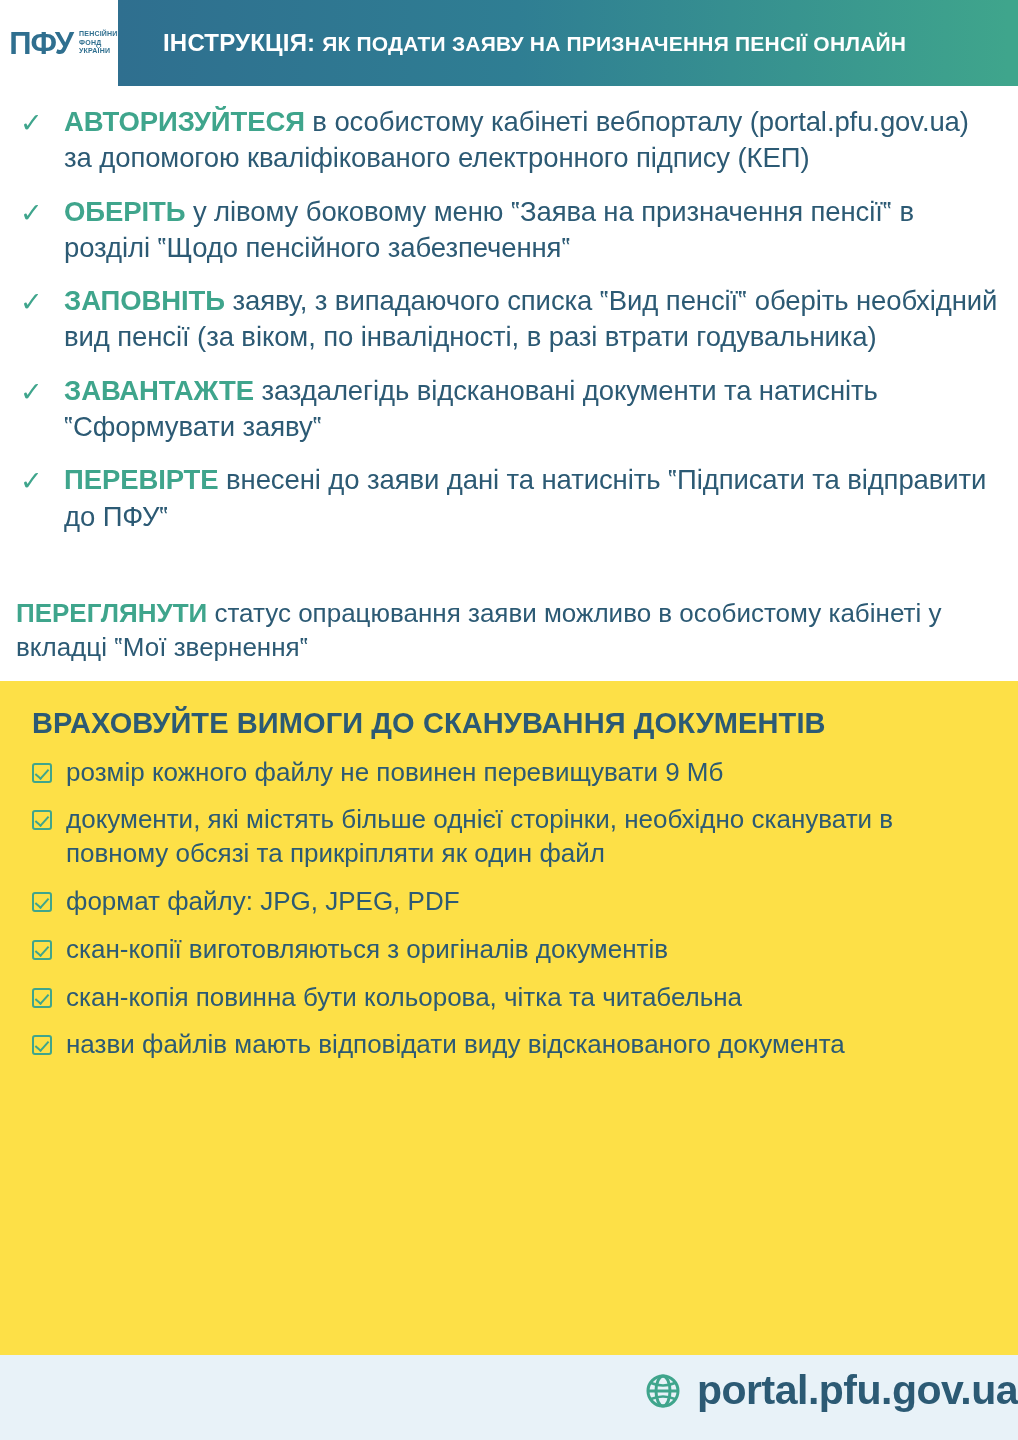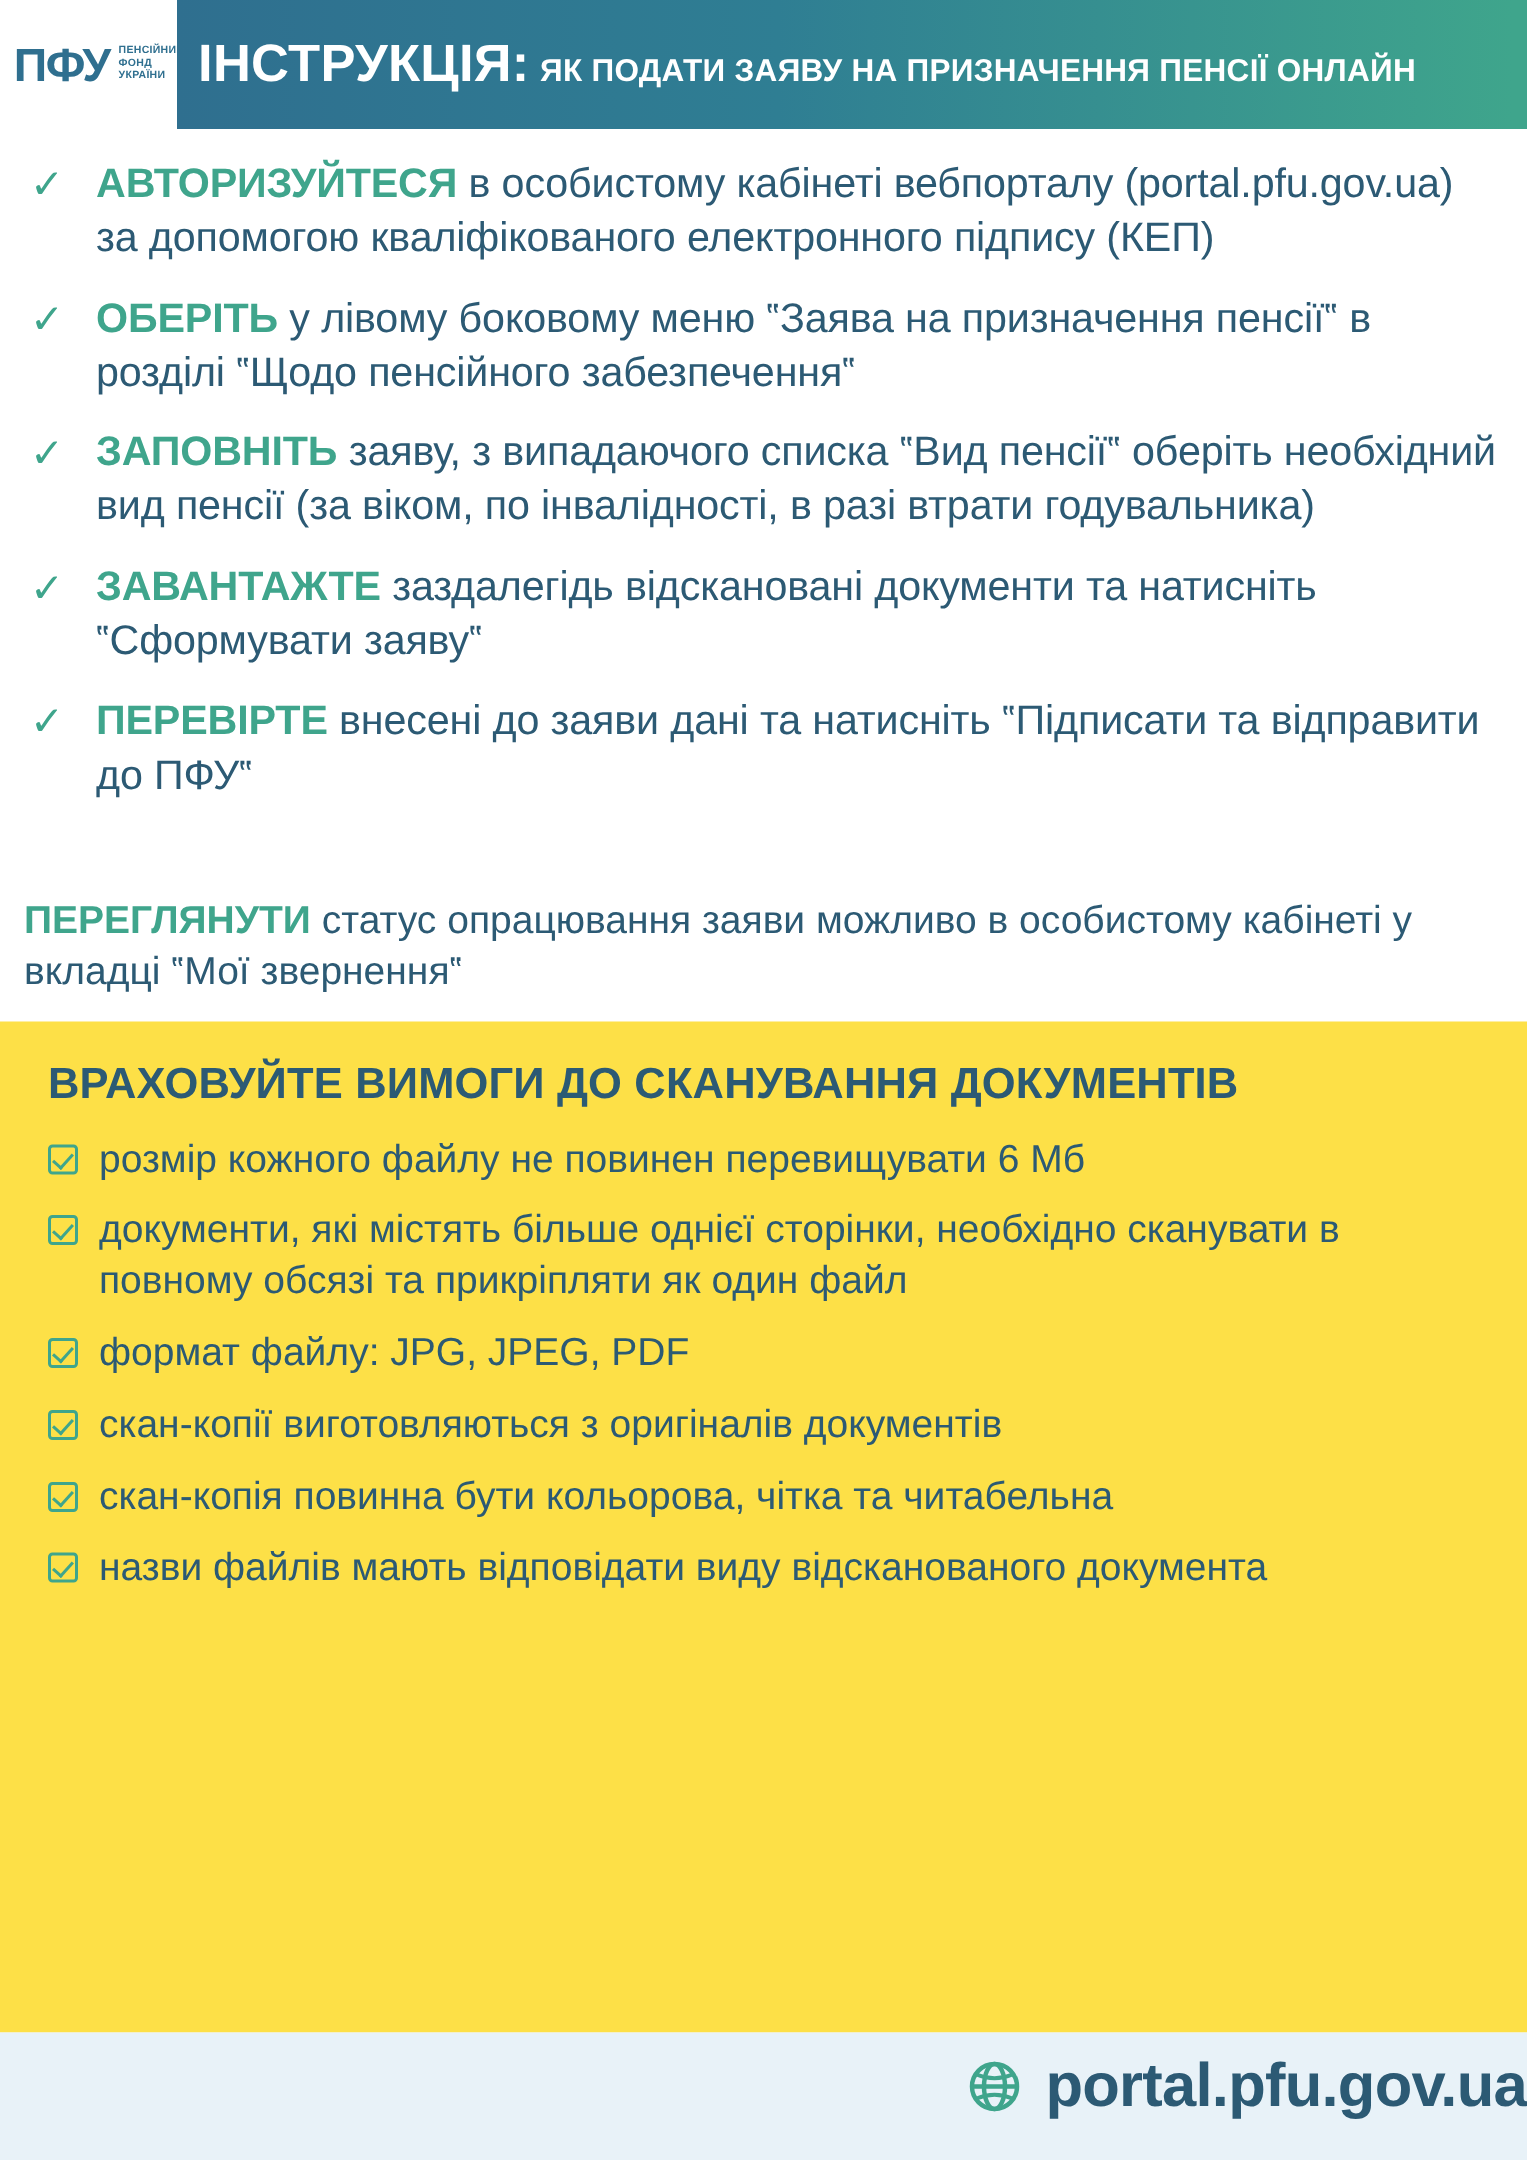--- a/index.html
+++ b/index.html
@@ -73,21 +73,22 @@
   }
   .header-title {
     font-size: 24px;
     font-weight: bold;
     color: #ffffff;
     text-transform: uppercase;
     letter-spacing: .2px;
     white-space: nowrap;
   }
   .header-title .lead {
-    font-size: 35px;
+    font-size: 24px;
+    margin-left: 31px;
   }
   .header-title .rest {
     font-size: 21px;
   }
   .header-accent {
     width: 10px;
     background: #3fa58c;
     flex: 0 0 auto;
   }
 
@@ -267,21 +268,21 @@
 
   <div class="final-note">
     <span class="kw">ПЕРЕГЛЯНУТИ</span><span> статус опрацювання заяви можливо в особистому кабінеті у вкладці ‟Мої звернення‟</span>
   </div>
 
   <div class="requirements">
     <div class="req-title">ВРАХОВУЙТЕ ВИМОГИ ДО СКАНУВАННЯ ДОКУМЕНТІВ</div>
 
     <div class="req-item">
       <span class="req-box"></span>
-      <span class="req-text">розмір кожного файлу не повинен перевищувати 6 Мб</span>
+      <span class="req-text">розмір кожного файлу не повинен перевищувати 9 Мб</span>
     </div>
     <div class="req-item">
       <span class="req-box"></span>
       <span class="req-text">документи, які містять більше однієї сторінки, необхідно сканувати в повному обсязі та прикріпляти як один файл</span>
     </div>
     <div class="req-item">
       <span class="req-box"></span>
       <span class="req-text">формат файлу: JPG, JPEG, PDF</span>
     </div>
     <div class="req-item">

